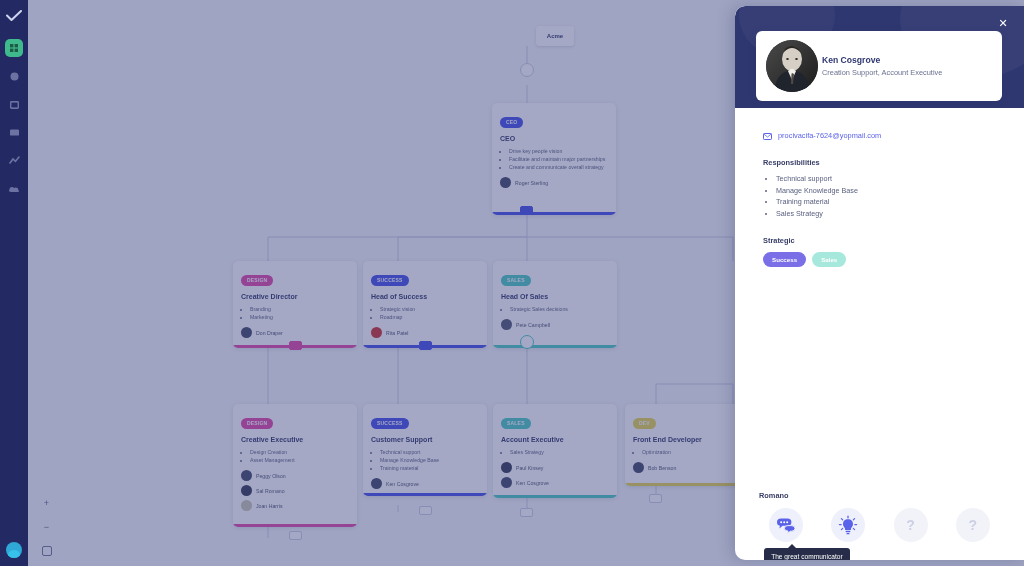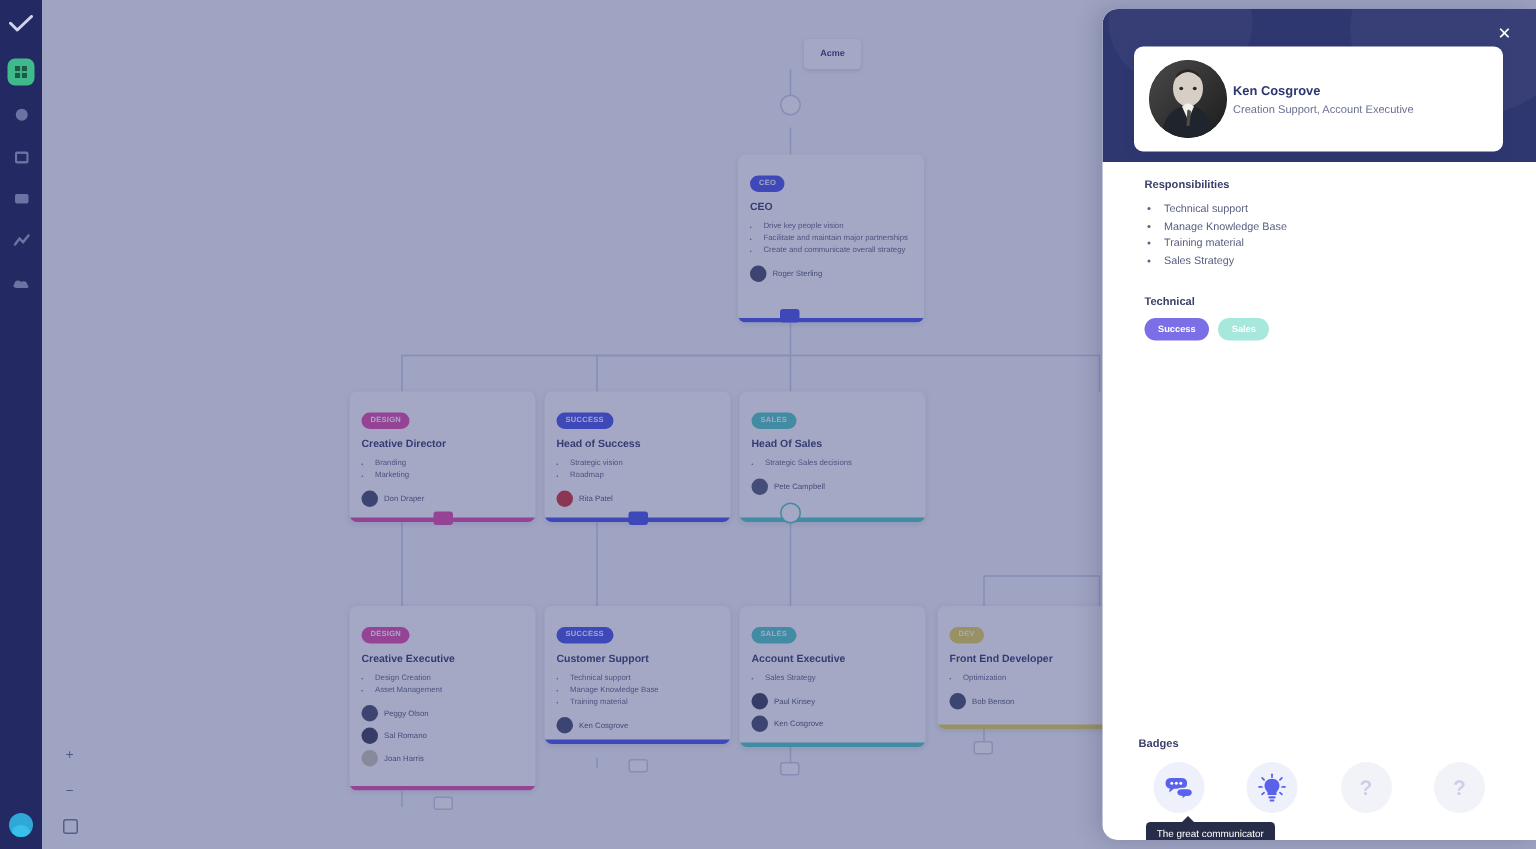--- a/index.html
+++ b/index.html
@@ -645,38 +645,47 @@
         </svg>
       </div>
       <div>
         <div class="person-name">Ken Cosgrove</div>
         <div class="person-role">Creation Support, Account Executive</div>
       </div>
     </div>
   </div>
 
   <div class="panel-body">
+    <div class="email-row">
+      <span>
+        <svg width="9" height="7" viewBox="0 0 9 7">
+            <rect x="0.5" y="0.5" width="8" height="6" rx="0.8" fill="none" stroke="#5a62ea"></rect>
+            <path d="M0.8 1 L4.5 4 L8.2 1" fill="none" stroke="#5a62ea" stroke-width=".8"></path>
+          </svg>
+      </span>
+      <span class="email-txt">procivacifa-7624@yopmail.com</span>
+    </div>
 
     <div class="sec-title">Responsibilities</div>
     <ul class="resp-list">
       <li>Technical support</li>
       <li>Manage Knowledge Base</li>
       <li>Training material</li>
       <li>Sales Strategy</li>
     </ul>
 
-    <div class="sec-title">Technical</div>
+    <div class="sec-title">Strategic</div>
     <div class="dept-row">
       <span class="dept-pill" style="background:#7b6fe8">Success</span>
       <span class="dept-pill" style="background:#a6e8dc">Sales</span>
     </div>
   </div>
 
   <div class="badges-area">
-    <div class="badges-title">Badges</div>
+    <div class="badges-title">Romano</div>
     <div class="badge-row">
 
       <div class="badge">
         <svg width="20" height="17" viewBox="0 0 20 17">
           <path d="M1 5.2 Q1 1.6 5 1.6 L11.4 1.6 Q15.4 1.6 15.4 5.2 Q15.4 8.8 11.4 8.8 L6.6 8.8 L3.4 11.4 L3.9 8.7 Q1 8.2 1 5.2 Z" fill="#5a62ea"></path>
           <path d="M8.4 11.4 Q8.4 8.6 11.8 8.6 L15.6 8.6 Q19 8.6 19 11.4 Q19 14.2 15.6 14.2 L14.4 14.2 L11.6 16.4 L12 14.1 Q8.4 13.9 8.4 11.4 Z" fill="#5a62ea" stroke="#eef0fb" stroke-width="1"></path>
           <circle cx="5.2" cy="5.2" r="1" fill="#fff"></circle>
           <circle cx="8.2" cy="5.2" r="1" fill="#fff"></circle>
           <circle cx="11.2" cy="5.2" r="1" fill="#fff"></circle>
         </svg>

